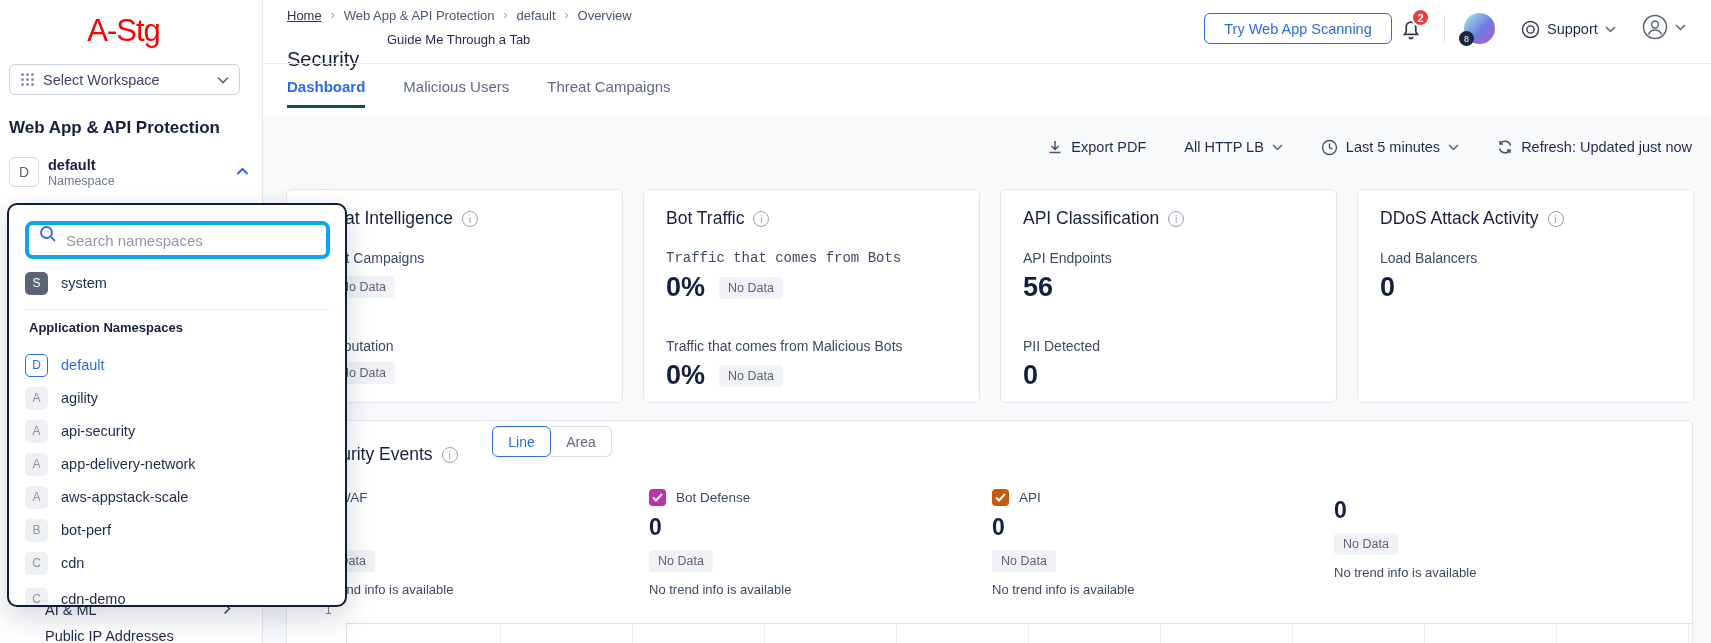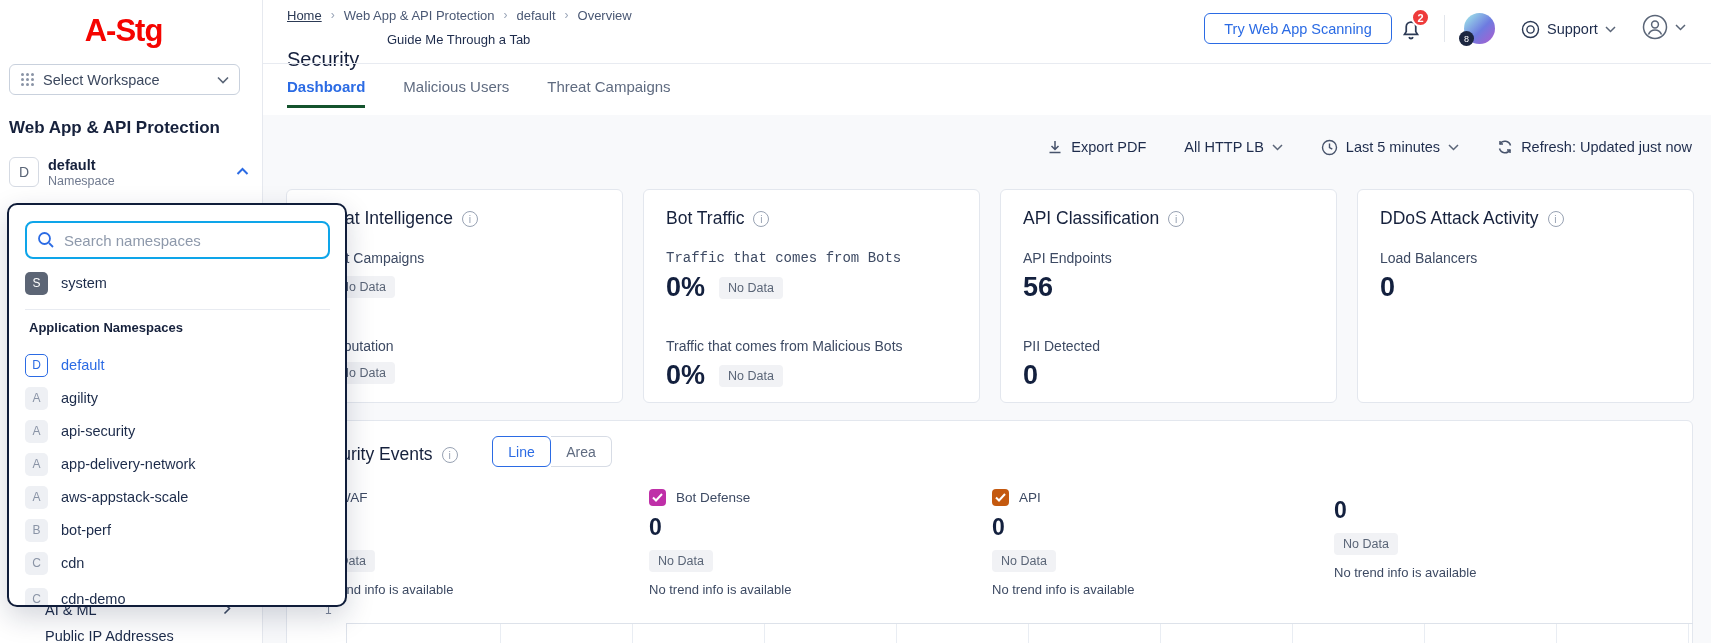--- a/index.html
+++ b/index.html
@@ -3,21 +3,21 @@
 <meta charset="utf-8">
 <style>
   * { margin:0; padding:0; box-sizing:border-box; }
   html,body { width:1711px; height:643px; overflow:hidden; background:#fff;
     font-family:"Liberation Sans", sans-serif; color:#16213c; }
   #app { position:relative; width:1711px; height:643px; overflow:hidden; background:#f8f9fb; }
   .abs { position:absolute; }
 
   
   #sidebar { left:0; top:0; width:263px; height:643px; background:#fff; border-right:1px solid #e6e9ef; z-index:2; }
-  .logo { left:66px; top:10px; width:115px; height:42px; color:#f50400; font-size:31px; font-weight:700; letter-spacing:-1px; display:flex; align-items:center; justify-content:center; }
+  .logo { left:66px; top:10px; width:115px; height:42px; color:#f50400; font-size:31px; font-weight:400; letter-spacing:-1px; display:flex; align-items:center; justify-content:center; }
   .ws-box { left:9px; top:64px; width:231px; height:31px; border:1px solid #c9d1dd; border-radius:6px; background:#fff; display:flex; align-items:center; padding:0 10px; gap:8px; color:#3c485e; font-size:14.5px; }
   .ws-box .spacer { flex:1; }
   .side-sec { left:9px; top:118px; font-size:17px; font-weight:700; color:#16213c; }
   .ns-badge { width:30px; height:30px; border:1px solid #d5dae3; border-radius:6px; display:flex; align-items:center; justify-content:center; color:#5a6577; font-size:14px; background:#fff; }
   .ns-sel { left:9px; top:157px; width:240px; height:42px; display:flex; align-items:flex-start; gap:9px; cursor:pointer; }
   .ns-name { font-size:14.5px; font-weight:700; color:#16213c; line-height:17px; }
   .ns-type { font-size:12.5px; color:#707a8f; line-height:15px; }
   .side-item { font-size:14.5px; color:#1c2b4a; }
 
   
@@ -53,37 +53,37 @@
   .card-title { position:absolute; left:22px; top:18px; font-size:17.5px; color:#16213c; display:flex; align-items:center; gap:9px; }
   .metric-label { position:absolute; left:22px; font-size:14px; color:#3d4a63; }
   .metric-row { position:absolute; left:22px; display:flex; align-items:center; gap:14px; }
   .metric-val { font-size:27px; font-weight:700; color:#13203e; }
   .nodata { background:#f1f2f5; color:#5a6577; font-size:12.5px; border-radius:4px; padding:4px 9px; white-space:nowrap; }
   .info-i { width:16px; height:16px; border:1px solid #98a2b3; border-radius:50%; color:#98a2b3; font-size:10.5px; display:inline-flex; align-items:center; justify-content:center; flex:0 0 auto; }
 
   
   #se-panel { left:286px; top:420px; width:1407px; height:230px; background:#fff; border:1px solid #e3e7ee; border-radius:6px; }
   .se-title { position:absolute; left:24px; top:23px; font-size:17.5px; display:flex; align-items:center; gap:9px; }
-  .toggle { position:absolute; left:205px; top:15px; display:flex; }
+  .toggle { position:absolute; left:205px; top:5px; display:flex; }
   .tg { height:31px; display:flex; align-items:center; justify-content:center; font-size:14px; background:#fff; cursor:pointer; }
   .tg.on { width:59px; color:#2b6be4; border:1.5px solid #2b6be4; border-radius:6px; z-index:1; }
   .tg.off { width:61px; color:#5f6b80; border:1px solid #d7dce5; border-left:none; border-radius:0 6px 6px 0; }
   .legend-col { position:absolute; top:68px; width:300px; }
   .leg-head { display:flex; align-items:center; gap:10px; font-size:13.5px; color:#3d4a63; }
   .leg-check { width:17px; height:17px; border-radius:4px; display:flex; align-items:center; justify-content:center; }
   .leg-val { margin-top:8px; font-size:23px; font-weight:700; color:#13203e; }
   .leg-badge { margin-top:9px; display:inline-block; }
   .leg-note { margin-top:10px; font-size:13px; color:#3d4a63; }
   .ytick { position:absolute; left:38px; top:182px; font-size:12px; color:#7c8699; }
   .grid { position:absolute; left:59px; top:202px; width:1347px; height:30px; border-top:1px solid #dde2ea; border-left:1px solid #dde2ea;
     background:repeating-linear-gradient(90deg, transparent 0px, transparent 131px, #e9edf3 131px, #e9edf3 132px); background-position-x:22px; }
 
   
   #ns-panel { left:7px; top:203px; width:340px; height:404px; background:#fff; border:2px solid #101d3a; border-radius:10px; box-shadow:0 10px 28px rgba(16,30,60,.18); z-index:20; overflow:hidden; }
-  .search-box { position:absolute; left:16px; top:16px; width:305px; height:38px; border:2px solid #0ea5e9; border-radius:8px; display:flex; align-items:center; padding:0 10px; gap:9px; background:#fff; }
+  .search-box { position:absolute; left:16px; top:16px; width:305px; height:38px; border:4px solid #0ea5e9; border-radius:8px; display:flex; padding:0 10px; gap:9px; background:#fff; }
   .search-box input { border:none; outline:none; flex:1; font-size:15px; font-family:inherit; color:#16213c; }
   .search-box input::placeholder { color:#8e99ab; }
   .ns-row { position:absolute; left:16px; height:28px; display:flex; align-items:center; gap:13px; font-size:14.5px; color:#1c2b4a; cursor:pointer; width:300px; }
   .mini-badge { width:23px; height:23px; border-radius:5px; background:#eef0f4; color:#8a94a6; font-size:12px; display:flex; align-items:center; justify-content:center; flex:0 0 auto; }
   .mini-badge.sys { background:#5c6575; color:#fff; }
   .mini-badge.act { background:#fff; border:1.5px solid #2b6be4; color:#2b6be4; }
   .ns-row.act { color:#2b6be4; }
   .ns-div { position:absolute; left:16px; top:104px; width:305px; height:1px; background:#e8ebf1; }
   .ns-sechead { position:absolute; left:20px; top:115px; font-size:13px; font-weight:700; color:#16213c; }
 </style>

